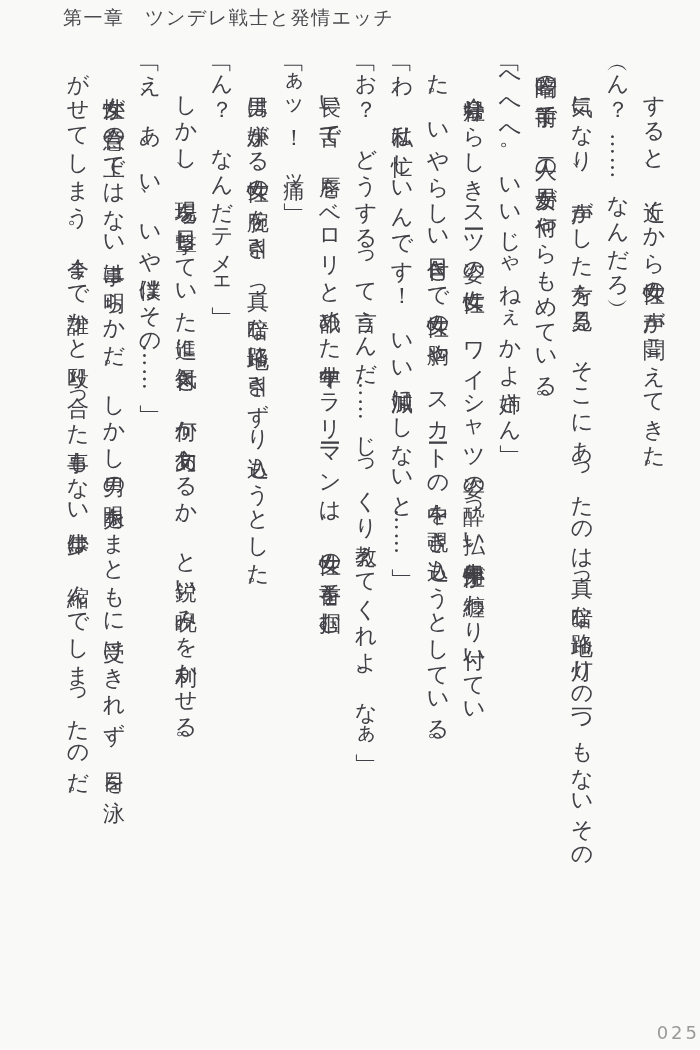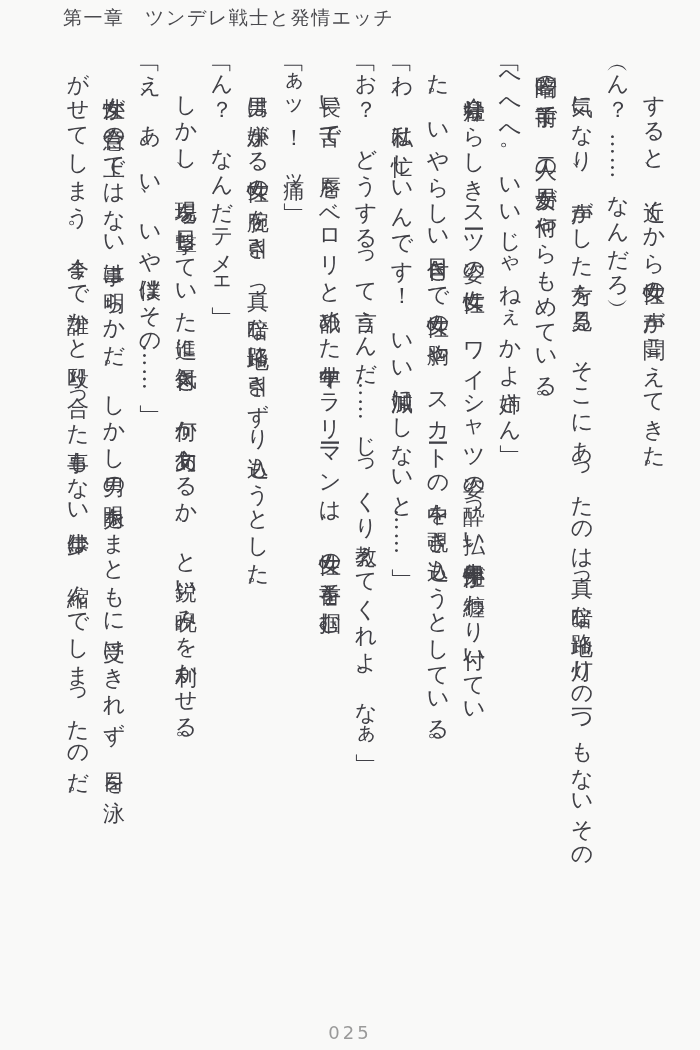--- a/index.html
+++ b/index.html
@@ -35,21 +35,21 @@
     margin: 0;
     line-height: 36px;
     white-space: nowrap;
   }
   .t-col.indent { text-indent: 1em; }
   .page-number {
     position: absolute;
     left: 0;
     right: 0;
     top: 1022px;
-    text-align: center;
+    text-align: right;
     font-family: "DejaVu Sans", sans-serif;
     font-size: 18px;
     letter-spacing: 3px;
     color: #9a9a9a;
   }
 </style>
 </head>
 <body>
 
 <div class="page">

